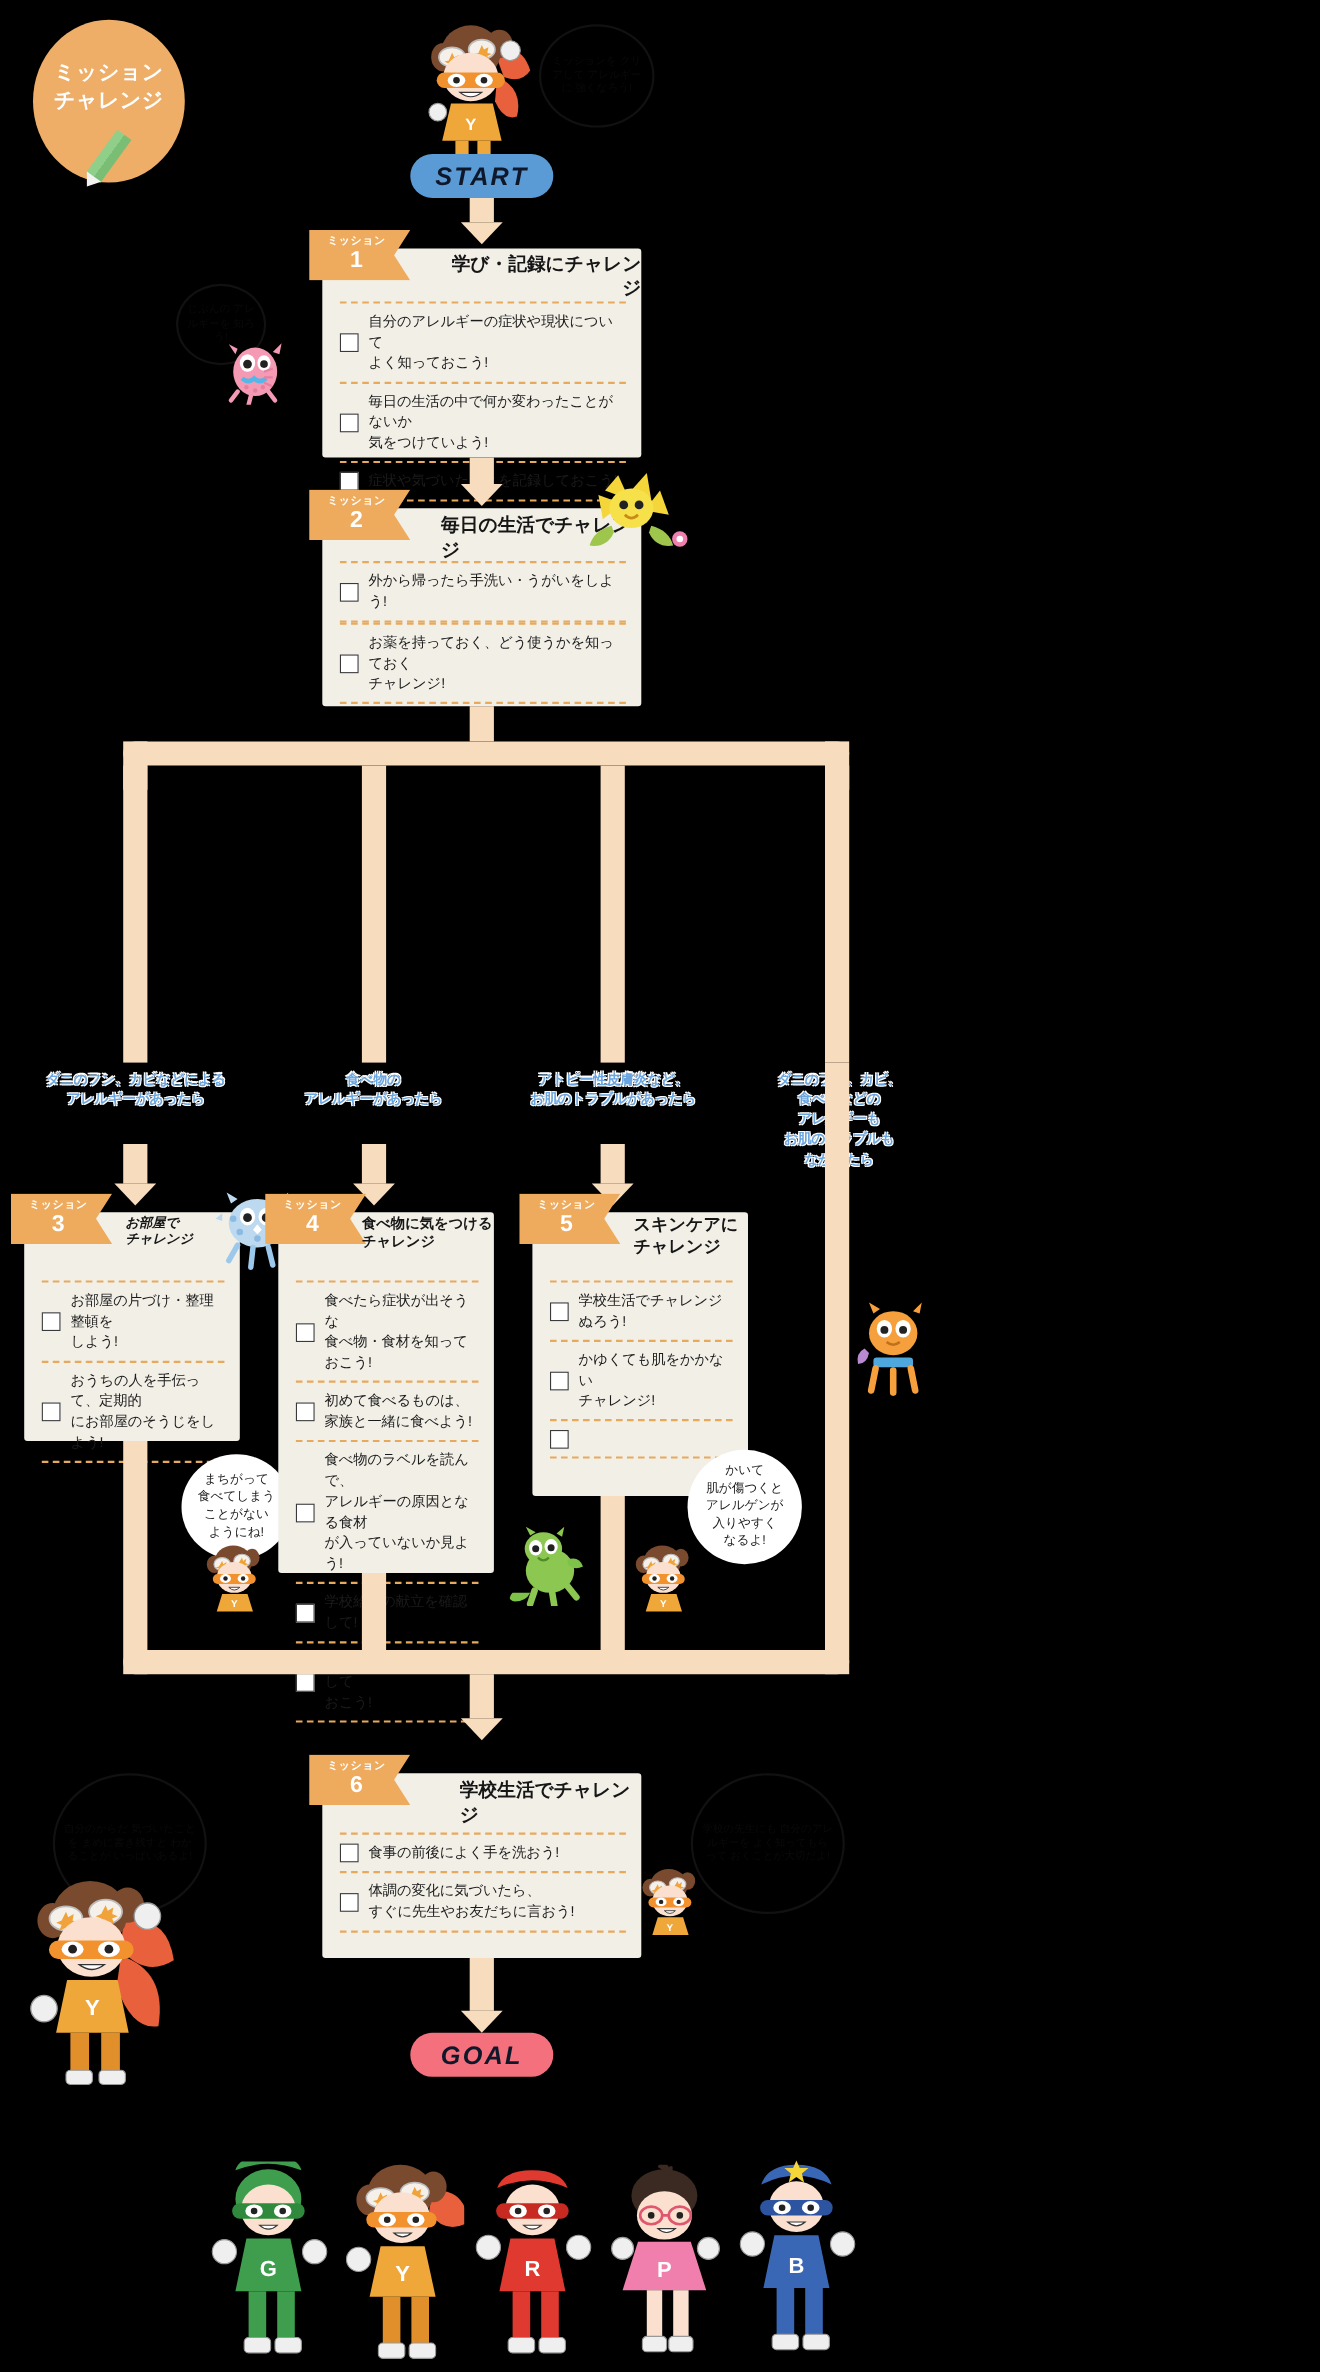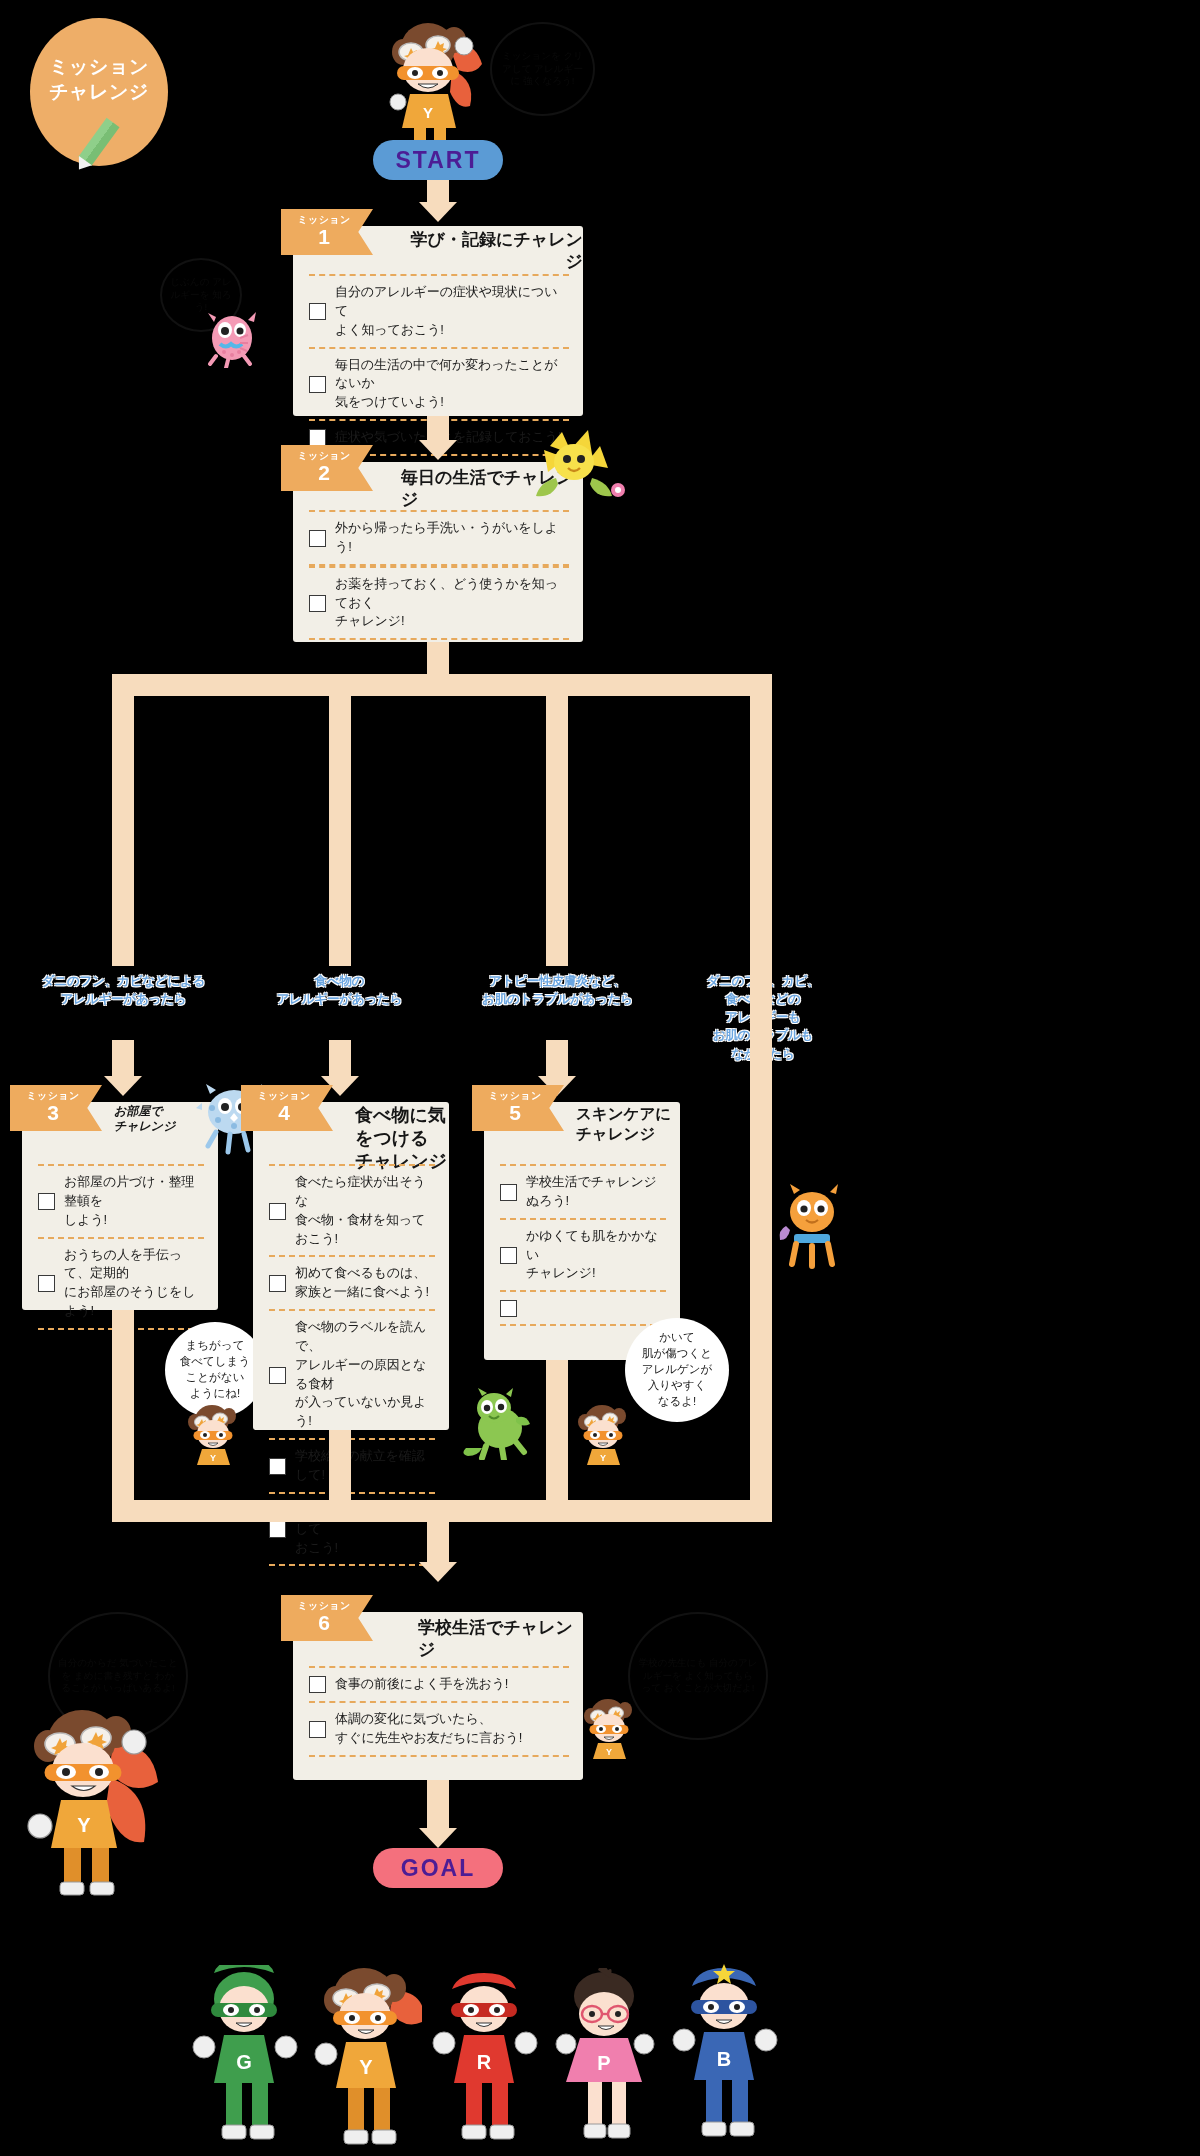--- a/index.html
+++ b/index.html
@@ -44,22 +44,23 @@
     content: ""; position: absolute; bottom: -10px; left: 0;
     width: 0; height: 0;
     border-left: 8px solid transparent;
     border-right: 8px solid transparent;
     border-top: 11px solid #f2f2f2;
   }
 
   
   .pill {
     display: flex; align-items: center; justify-content: center;
-    color: #4c1d95; font-weight: bold; letter-spacing: 2px;
+    color: #0f172a; font-weight: bold; letter-spacing: 2px;
     border-radius: 26px;
+    font-style: italic;
   }
   .start-pill {
     left: 373px; top: 140px; width: 130px; height: 40px;
     background: #5b9bd5; font-size: 23px;
   }
   .goal-pill {
     left: 373px; top: 1848px; width: 130px; height: 40px;
     background: #f4707d; font-size: 23px;
   }
 
@@ -417,21 +418,21 @@
       <path d="M20 47 h23 l5 16 h-33z" fill="#f0a73a"></path>
       <text x="31" y="59" font-size="9" font-weight="bold" fill="#fff" text-anchor="middle" font-family="Liberation Sans, sans-serif">Y</text>
     </svg>
   </div>
 
   <div class="abs card" style="left:253px; top:1102px; width:196px; height:328px;">
     <div class="ribbon">
       <span class="rb-top">ミッション</span>
       <span class="rb-num">4</span>
     </div>
-    <div class="card-title" style="left:102px; top:2px; white-space:pre-line; font-size:18px;">食べ物に気をつける
+    <div class="card-title" style="left:76px; top:2px; white-space:pre-line; font-size:13px;">食べ物に気をつける
 チャレンジ</div>
     <div class="checklist" style="top:62px;">
       <div class="dash"></div>
       <div class="chk-row">
         <div class="chk-box"></div>
         <div class="chk-txt" style="white-space:pre-line">食べたら症状が出そうな
 食べ物・食材を知っておこう!</div>
       </div>
       <div class="dash"></div>
       <div class="chk-row">

